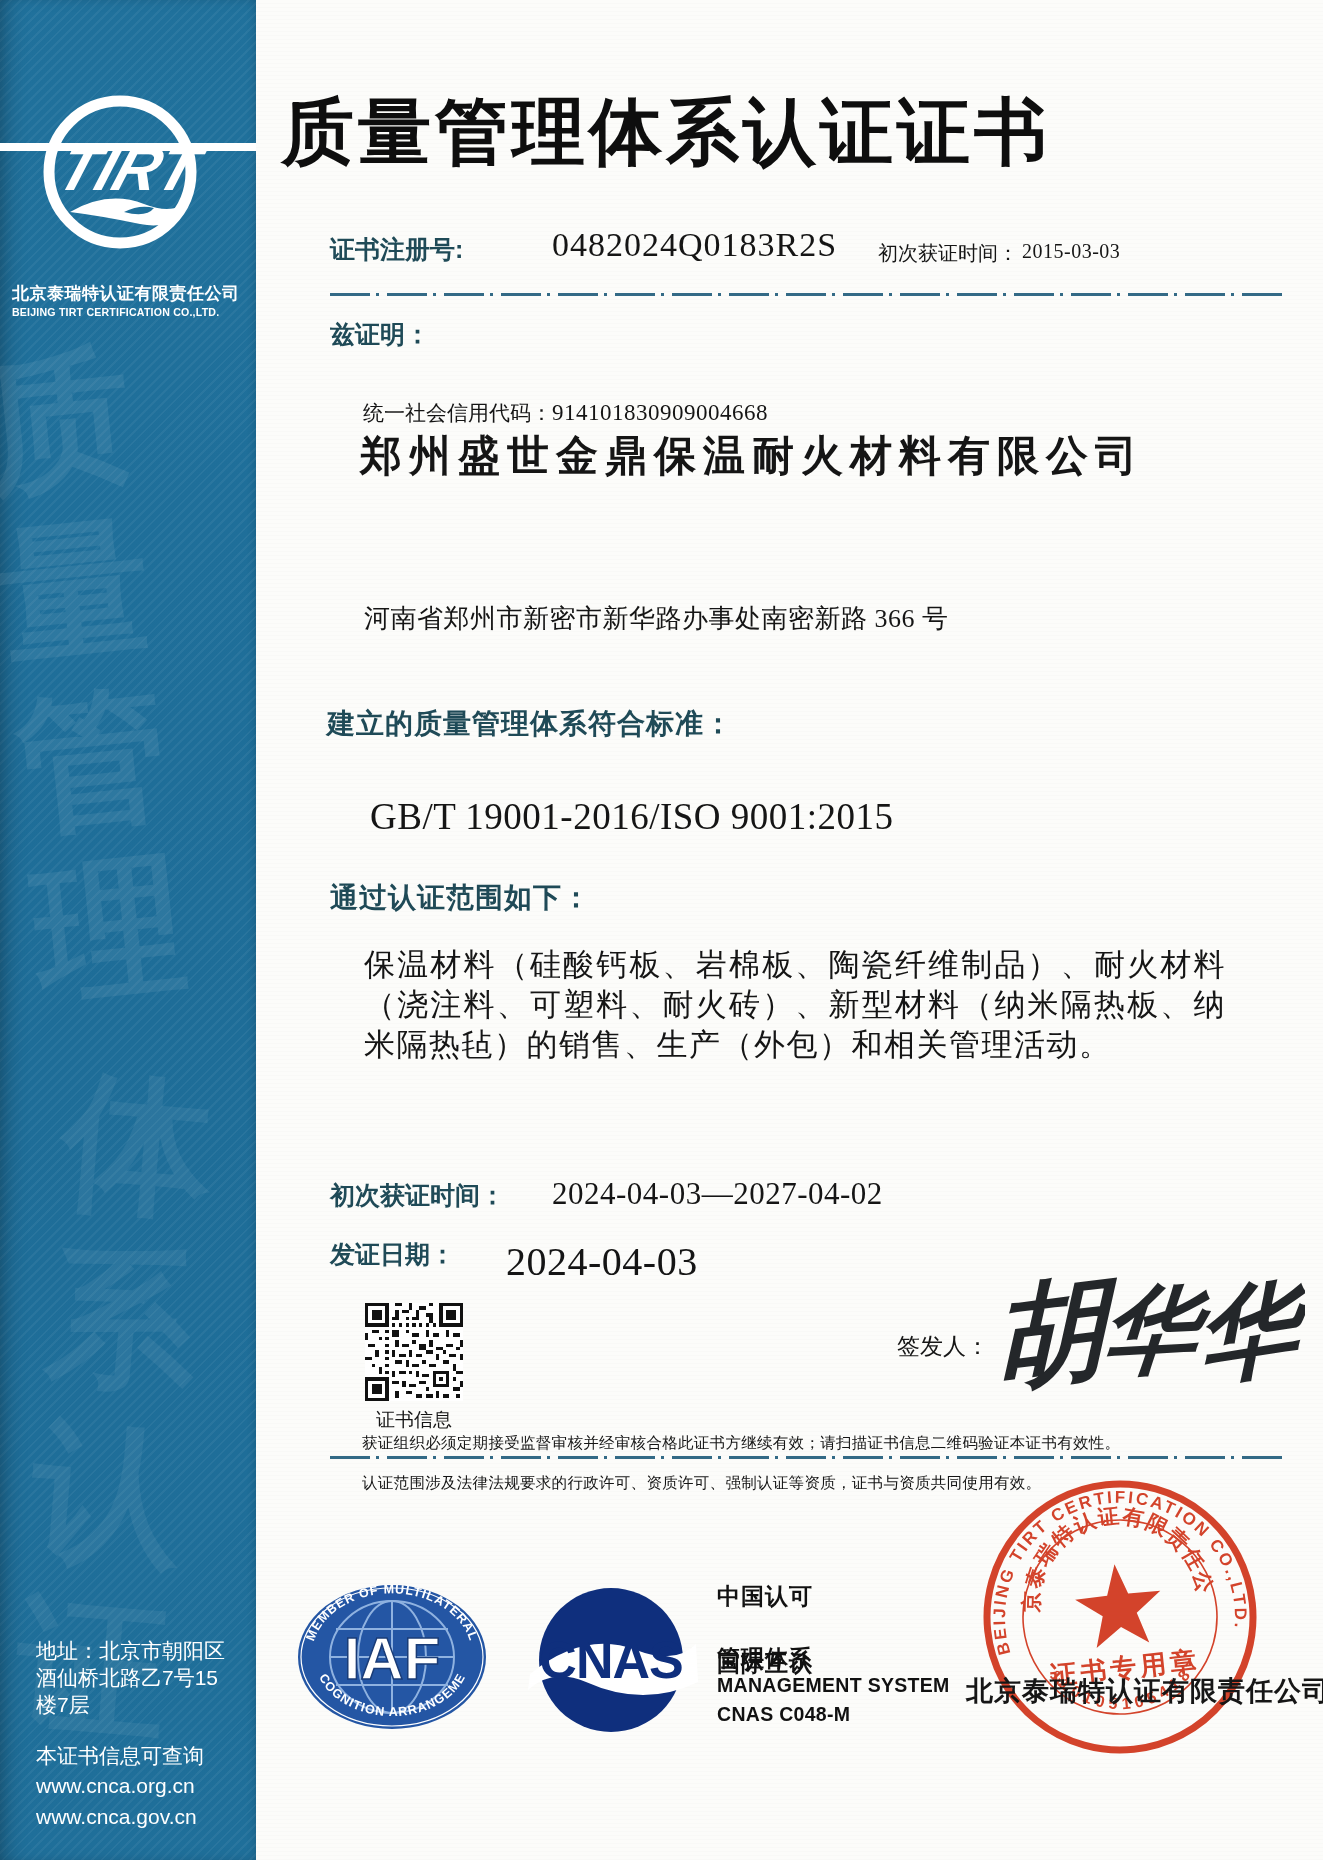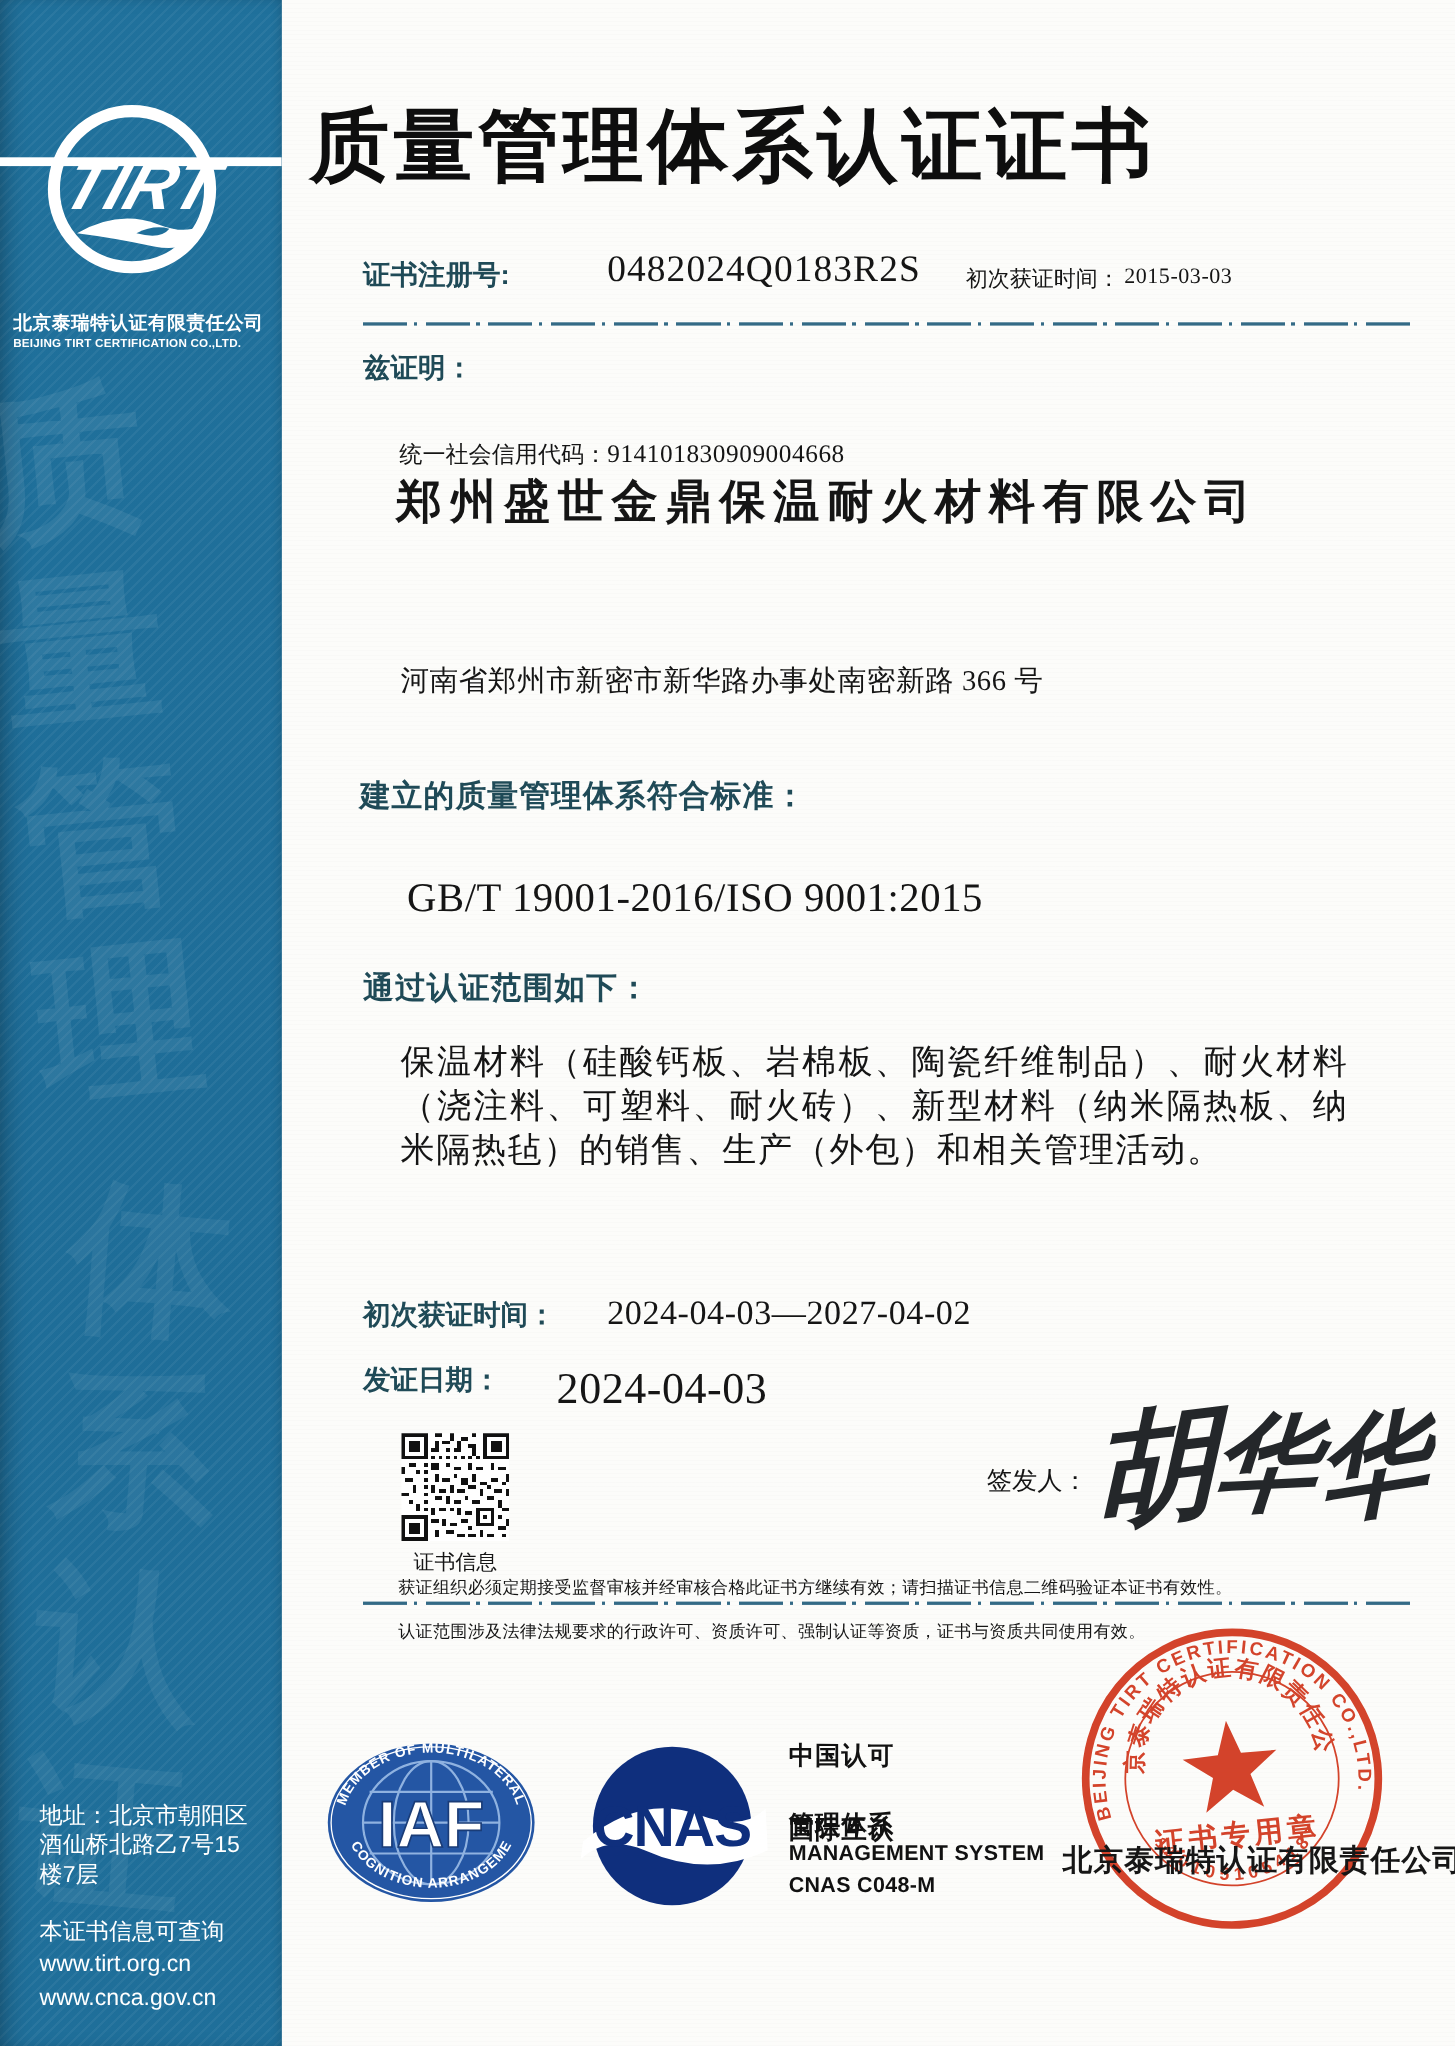--- a/index.html
+++ b/index.html
@@ -86,21 +86,21 @@
 
   <div class="org-cn">北京泰瑞特认证有限责任公司</div>
   <div class="org-en">BEIJING TIRT CERTIFICATION CO.,LTD.</div>
 
   <div class="side-addr">
     <div>地址：北京市朝阳区</div>
     <div>酒仙桥北路乙7号15</div>
     <div>楼7层</div>
   </div>
   <div class="side-query">本证书信息可查询</div>
-  <div class="side-url1">www.tirt.org.cn</div>
+  <div class="side-url1">www.cnca.org.cn</div>
   <div class="side-url2">www.cnca.gov.cn</div>
 
   <div class="title">质量管理体系认证证书</div>
 
   <div class="reg-label lbl">证书注册号:</div>
   <div class="reg-value serif">0482024Q0183R2S</div>
   <div class="fi-label serif">初次获证时间：</div>
   <div class="fi-value serif">2015-03-03</div>
 
   <div class="dash-line dash1"></div>

